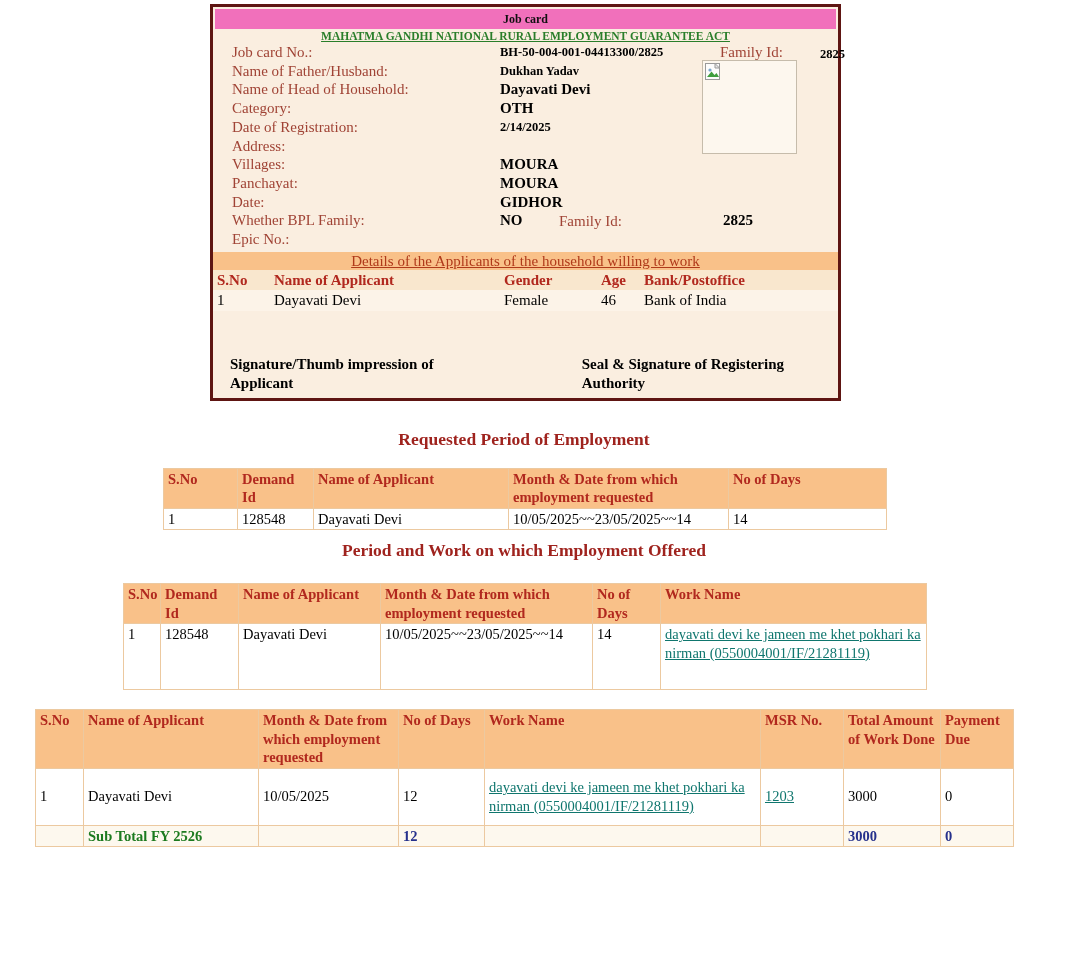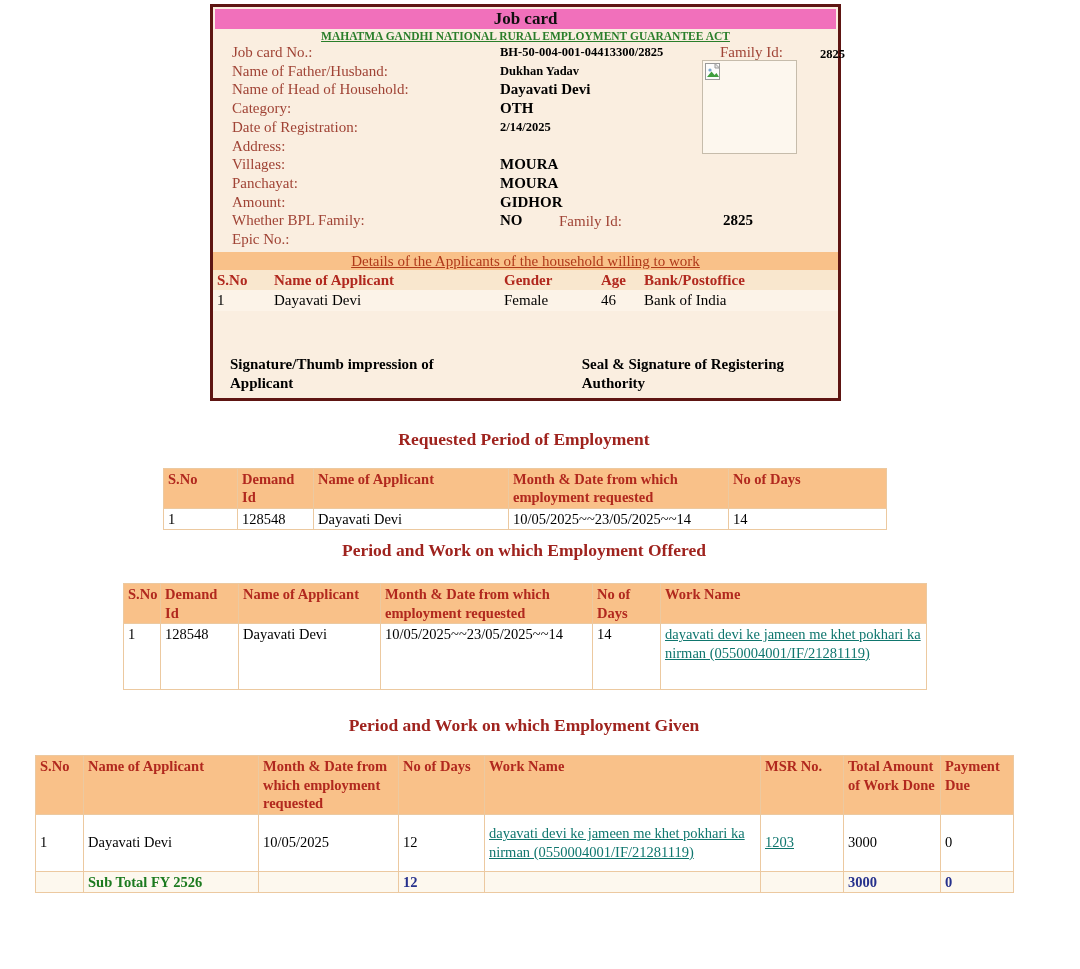--- a/index.html
+++ b/index.html
@@ -13,21 +13,21 @@
   
   .jobcard {
     position:relative;
     width:631px; margin:4px 0 0 210px;
     border:3px solid #5e1512;
     background:#faeee0;
     padding-bottom:5px;
   }
   .jc-title {
     margin:2px 2px 0 2px; background:#f170bb;
-    text-align:center; font-weight:bold; font-size:17px; line-height:20px; color:#101010;
+    text-align:center; font-weight:bold; font-size:12px; line-height:20px; color:#101010;
   }
   .jc-act {
     text-align:center; font-weight:bold; font-size:11.5px; line-height:14px;
     color:#2a7e2a; text-decoration:underline;
   }
   .jc-fields { padding-left:19px; }
   .jc-row { position:relative; display:flex; font-size:15px; line-height:18.7px; }
   .jc-label { flex:0 0 268px; color:#a04335; }
   .jc-value { font-weight:bold; color:#000; }
   .val-sm { font-size:12.5px; }
@@ -124,21 +124,21 @@
     </div>
     <div class="jc-row">
       <span class="jc-label">Villages:</span>
       <span class="jc-value">MOURA</span>
     </div>
     <div class="jc-row">
       <span class="jc-label">Panchayat:</span>
       <span class="jc-value">MOURA</span>
     </div>
     <div class="jc-row">
-      <span class="jc-label">Amount:</span>
+      <span class="jc-label">Date:</span>
       <span class="jc-value">GIDHOR</span>
     </div>
     <div class="jc-row">
       <span class="jc-label">Whether BPL Family:</span>
       <span class="jc-value">NO</span>
       <span class="fam-inline-label">Family Id:</span>
       <span class="fam-inline-value">2825</span>
     </div>
     <div class="jc-row">
       <span class="jc-label">Epic No.:</span>
@@ -245,21 +245,20 @@
       <td>1</td>
       <td>128548</td>
       <td>Dayavati Devi</td>
       <td>10/05/2025~~23/05/2025~~14</td>
       <td>14</td>
       <td><a href="#" class="worklink">dayavati devi ke jameen me khet pokhari ka nirman (0550004001/IF/21281119)</a></td>
     </tr>
   </tbody>
     </table>
 
-  <div class="section-heading h-given">Period and Work on which Employment Given</div>
   <table class="datatable given">
     <colgroup>
         <col style="width:48px">
         <col style="width:175px">
         <col style="width:140px">
         <col style="width:86px">
         <col style="width:276px">
         <col style="width:83px">
         <col style="width:97px">
         <col style="width:73px">

